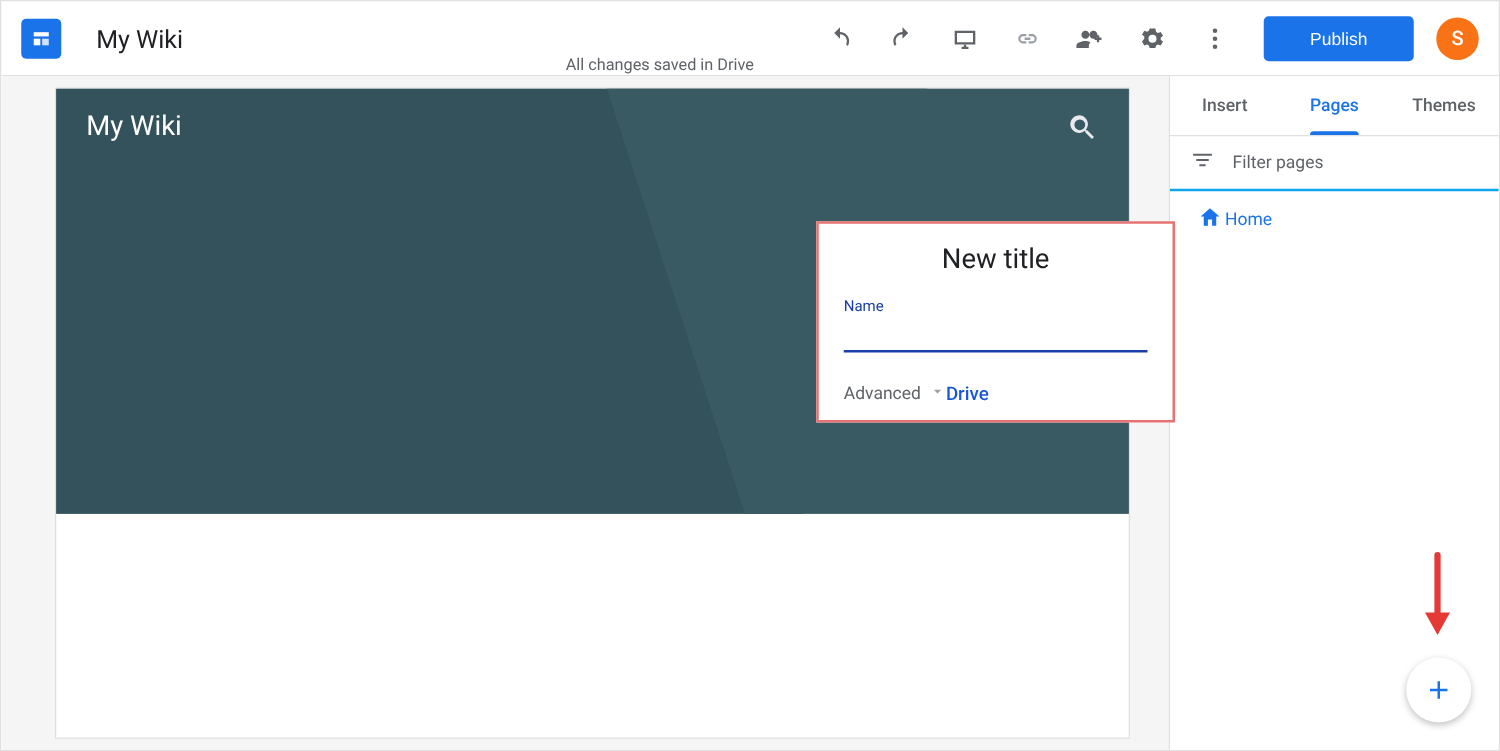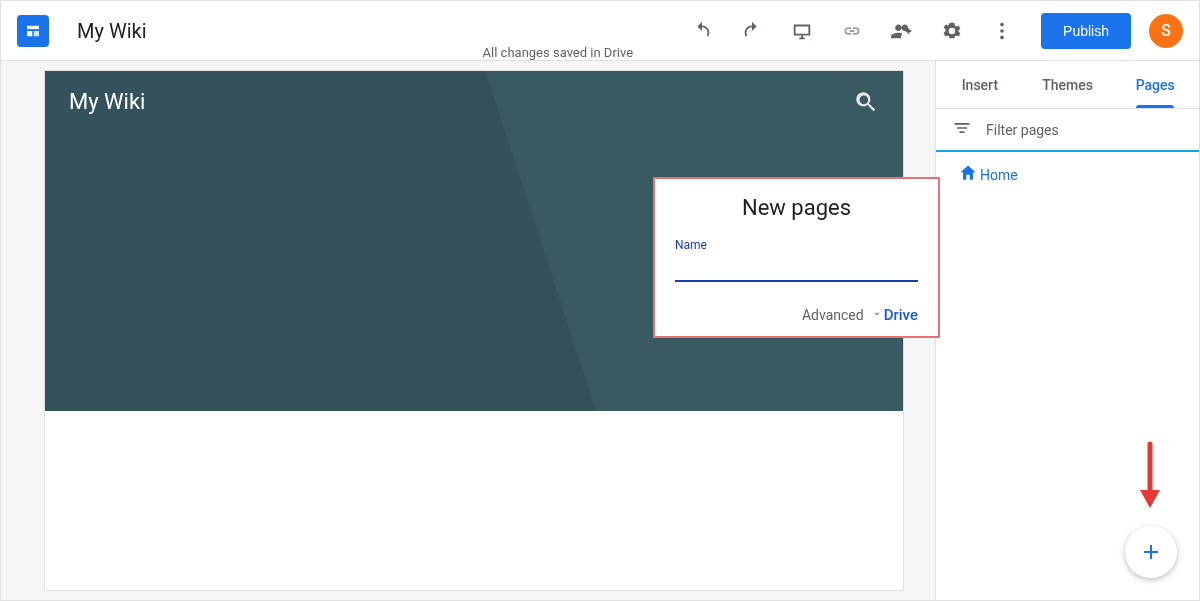--- a/index.html
+++ b/index.html
@@ -9,21 +9,21 @@
   
   .topbar { height: 60px; display: flex; align-items: center; padding: 0 16px; border-bottom: 1px solid #e0e0e0; gap: 8px; }
   .app-icon { width: 32px; height: 32px; background: #1a73e8; border-radius: 4px; display: flex; align-items: center; justify-content: center; }
   .app-icon svg { width: 18px; height: 18px; fill: #fff; }
   .doc-title { font-size: 20px; margin-left: 20px; color: #202124; }
   .topbar-spacer { flex: 1; }
   .save-status { font-size: 13px; color: #5f6368; margin-right: 40px; margin-top: 44px; }
   .tb-btn { width: 42px; height: 42px; display: flex; align-items: center; justify-content: center; border-radius: 50%; color: #5f6368; cursor: pointer; }
   .tb-btn svg { width: 22px; height: 22px; fill: currentColor; }
   .tb-btn.dim { color: #9aa0a6; }
-  .publish { background: #1a73e8; color: #fff; border: none; border-radius: 4px; padding: 0 22px; height: 36px; font-size: 14px; font-weight: 500; margin: 0 10px 0 10px; cursor: pointer; }
+  .publish { background: #1a73e8; color: #fff; border: none; border-radius: 4px; padding: 0 37px; height: 36px; font-size: 14px; font-weight: 500; margin: 0 10px 0 10px; cursor: pointer; }
   .avatar { width: 34px; height: 34px; border-radius: 50%; background: #f97316; color: #fff; display: flex; align-items: center; justify-content: center; font-size: 16px; font-weight: 500; }
 
   
   .main { position: absolute; top: 60px; left: 0; right: 252px; bottom: 0; background: #f5f5f5; overflow: hidden; padding: 10px 44px; }
   .canvas { background: #fff; width: 100%; height: 100%; box-shadow: 0 0 0 1px #e0e0e0; }
   .hero { position: relative; height: 340px; overflow: hidden; }
   .hero-bg { position: absolute; inset: 0; background: #2e4a52; }
   .hero-bg::before { content: ""; position: absolute; left: -20%; top: -40%; width: 90%; height: 240%; background: #33525c; transform: rotate(18deg); }
   .hero-bg::after { content: ""; position: absolute; right: -18%; top: -40%; width: 55%; height: 240%; background: #3a5a63; transform: rotate(-18deg); }
   .site-title { position: absolute; top: 18px; left: 24px; color: #fff; font-size: 22px; font-weight: 400; z-index: 2; }
@@ -44,21 +44,21 @@
   .fab { position: absolute; right: 22px; bottom: 22px; width: 52px; height: 52px; border-radius: 50%; background: #fff; box-shadow: 0 2px 6px rgba(0,0,0,0.25); display: flex; align-items: center; justify-content: center; color: #1a73e8; cursor: pointer; }
   .fab svg { width: 24px; height: 24px; fill: currentColor; }
   .arrow-ann { position: absolute; right: 36px; bottom: 86px; color: #e53935; pointer-events: none; }
   .arrow-ann svg { width: 26px; height: 70px; }
 
   
   .dialog { position: absolute; top: 176px; left: 652px; width: 287px; background: #fff; border: 2px solid #e57373; z-index: 5; padding: 16px 20px 12px 20px; }
   .dialog-title { text-align: center; font-size: 22px; color: #202124; margin-bottom: 18px; }
   .field-label { font-size: 12px; color: #1a3ea8; font-weight: 400; }
   .name-input { width: 100%; border: none; border-bottom: 2px solid #1a3ea8; height: 30px; font-size: 14px; outline: none; background: transparent; margin-bottom: 24px; }
-  .dialog-actions { display: flex; align-items: center; justify-content: flex-end; }
+  .dialog-actions { display: flex; align-items: center; justify-content: flex-start; }
   .advanced { display: flex; align-items: center; gap: 6px; color: #5f6368; font-size: 14px; cursor: pointer; }
   .advanced svg { width: 14px; height: 14px; fill: #9aa0a6; }
   .done { color: #1a57d6; font-size: 15px; font-weight: 500; cursor: pointer; }
 </style>
 </head>
 <body>
 
 <div class="topbar">
   <div class="app-icon">
     <svg viewBox="0 0 24 24">
@@ -121,22 +121,22 @@
       <div class="hero-search"><svg viewBox="0 0 24 24">
             <path d="M15.5 14h-.79l-.28-.27a6.5 6.5 0 10-.7.7l.27.28v.79l5 4.99L20.49 19l-4.99-5zM10 14a4 4 0 110-8 4 4 0 010 8z"></path>
           </svg></div>
     </div>
   </div>
 </div>
 
 <div class="sidepanel">
   <div class="tabs">
     <div class="tab">Insert</div>
+    <div class="tab active">Pages</div>
     <div class="tab">Themes</div>
-    <div class="tab active">Pages</div>
   </div>
   <div class="filter-row">
     <span><svg viewBox="0 0 24 24">
           <path d="M3 6h18v2H3V6zm3 5h12v2H6v-2zm3 5h6v2H9v-2z"></path>
         </svg></span>
     <span>Filter pages</span>
   </div>
   <div class="page-item">
     <span><svg viewBox="0 0 24 24">
           <path d="M12 3l9 8h-3v9h-4v-6H10v6H6v-9H3l9-8z"></path>
@@ -150,21 +150,21 @@
       </svg>
   </div>
   <div class="fab">
     <svg viewBox="0 0 24 24">
         <path d="M11 5h2v6h6v2h-6v6h-2v-6H5v-2h6V5z"></path>
       </svg>
   </div>
 </div>
 
 <div class="dialog">
-  <div class="dialog-title">New pages</div>
+  <div class="dialog-title">New title</div>
   <div class="field-label">Name</div>
   <input class="name-input" type="text" value="" style="">
   <div class="dialog-actions">
     <div class="advanced">
       <span>Advanced</span>
       <span><svg viewBox="0 0 24 24">
             <path d="M7 10l5 5 5-5z"></path>
           </svg></span>
     </div>
     <div class="done">Drive</div>

